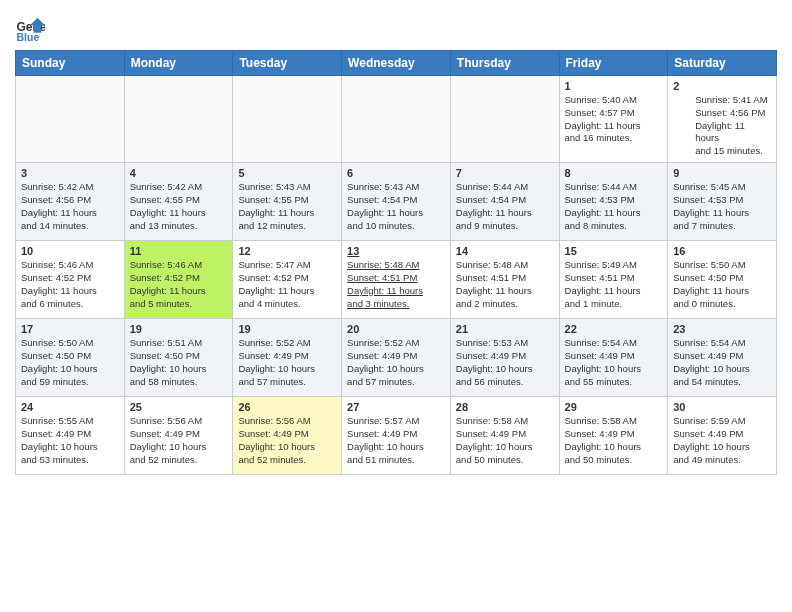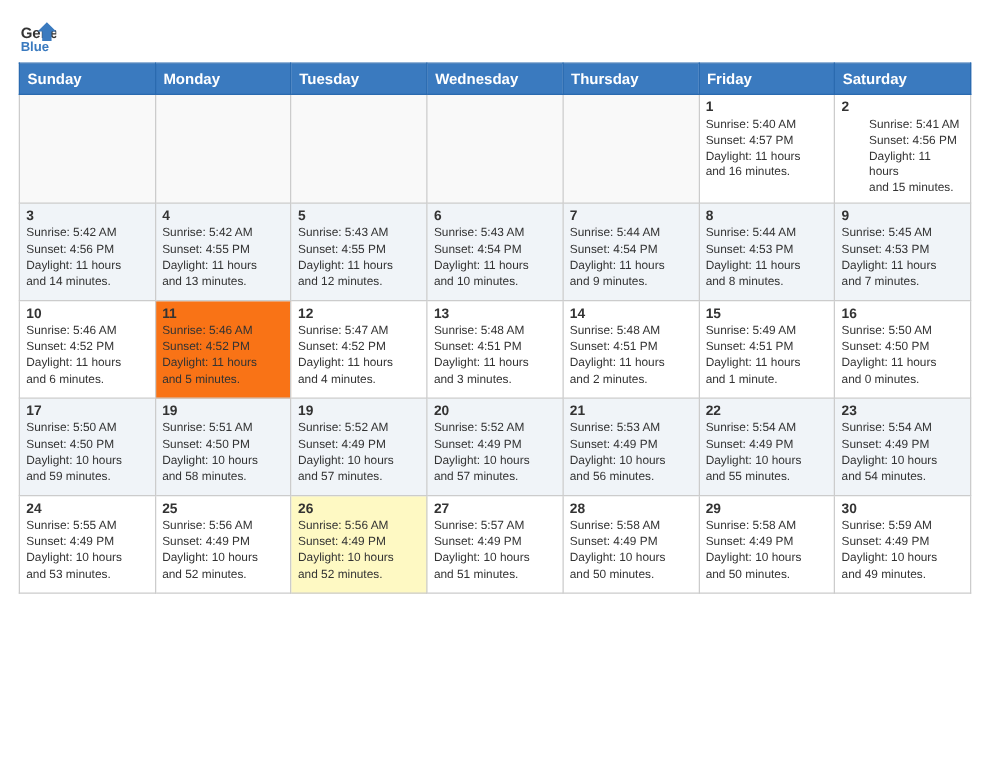--- a/index.html
+++ b/index.html
@@ -197,35 +197,35 @@
           </td>
         </tr>
         <tr>
           <td style="background: rgb(255, 255, 255);">
             <div class="day-num">10</div>
             <div class="day-detail" style="white-space: pre-line;">Sunrise: 5:46 AM
 Sunset: 4:52 PM
 Daylight: 11 hours
 and 6 minutes.</div>
           </td>
-          <td style="background: #f97316; margin-top: 36px;">
+          <td style="background: #bef264; margin-top: 36px;">
             <div class="day-num">11</div>
             <div class="day-detail" style="white-space: pre-line;">Sunrise: 5:46 AM
 Sunset: 4:52 PM
 Daylight: 11 hours
 and 5 minutes.</div>
           </td>
           <td style="background: rgb(255, 255, 255);">
             <div class="day-num">12</div>
             <div class="day-detail" style="white-space: pre-line;">Sunrise: 5:47 AM
 Sunset: 4:52 PM
 Daylight: 11 hours
 and 4 minutes.</div>
           </td>
-          <td style="background: rgb(255, 255, 255);">
+          <td style="background: rgb(255, 255, 255); text-decoration: underline;">
             <div class="day-num">13</div>
             <div class="day-detail" style="white-space: pre-line;">Sunrise: 5:48 AM
 Sunset: 4:51 PM
 Daylight: 11 hours
 and 3 minutes.</div>
           </td>
           <td style="background: rgb(255, 255, 255);">
             <div class="day-num">14</div>
             <div class="day-detail" style="white-space: pre-line;">Sunrise: 5:48 AM
 Sunset: 4:51 PM

